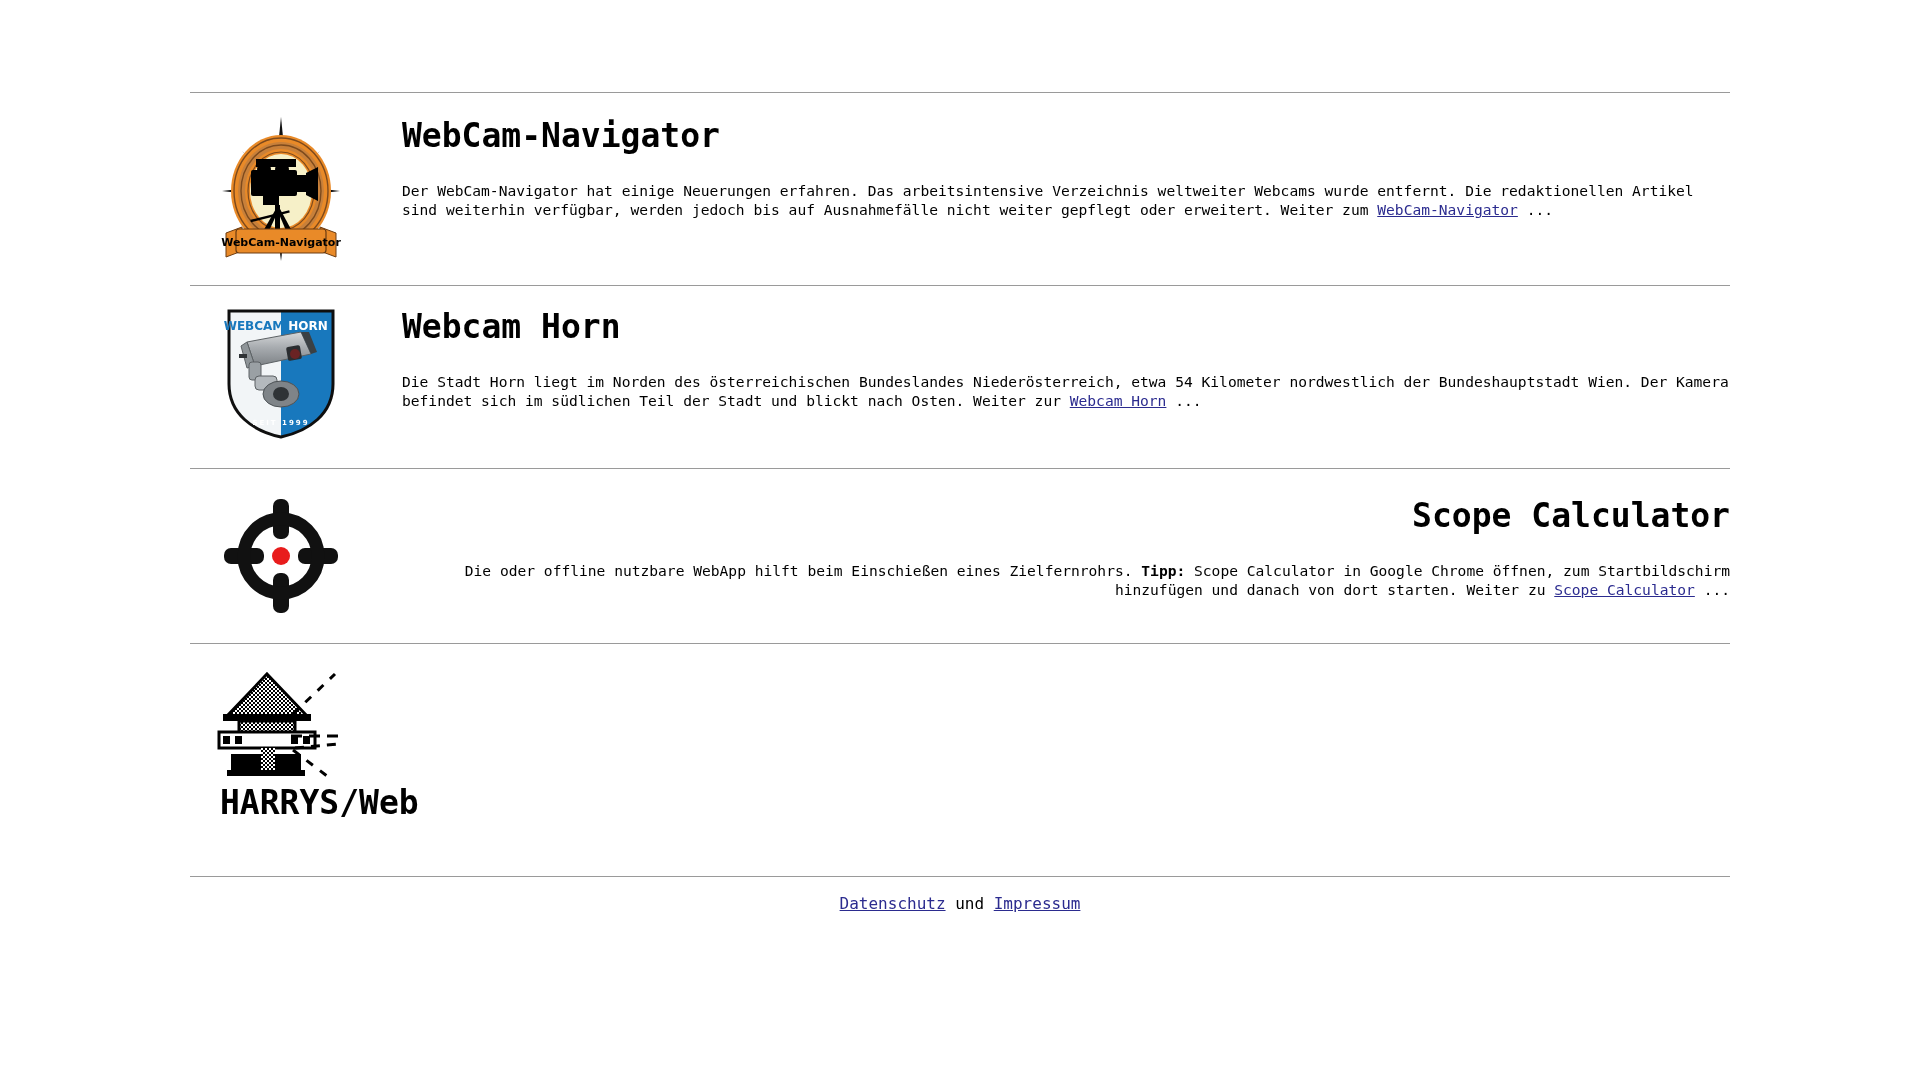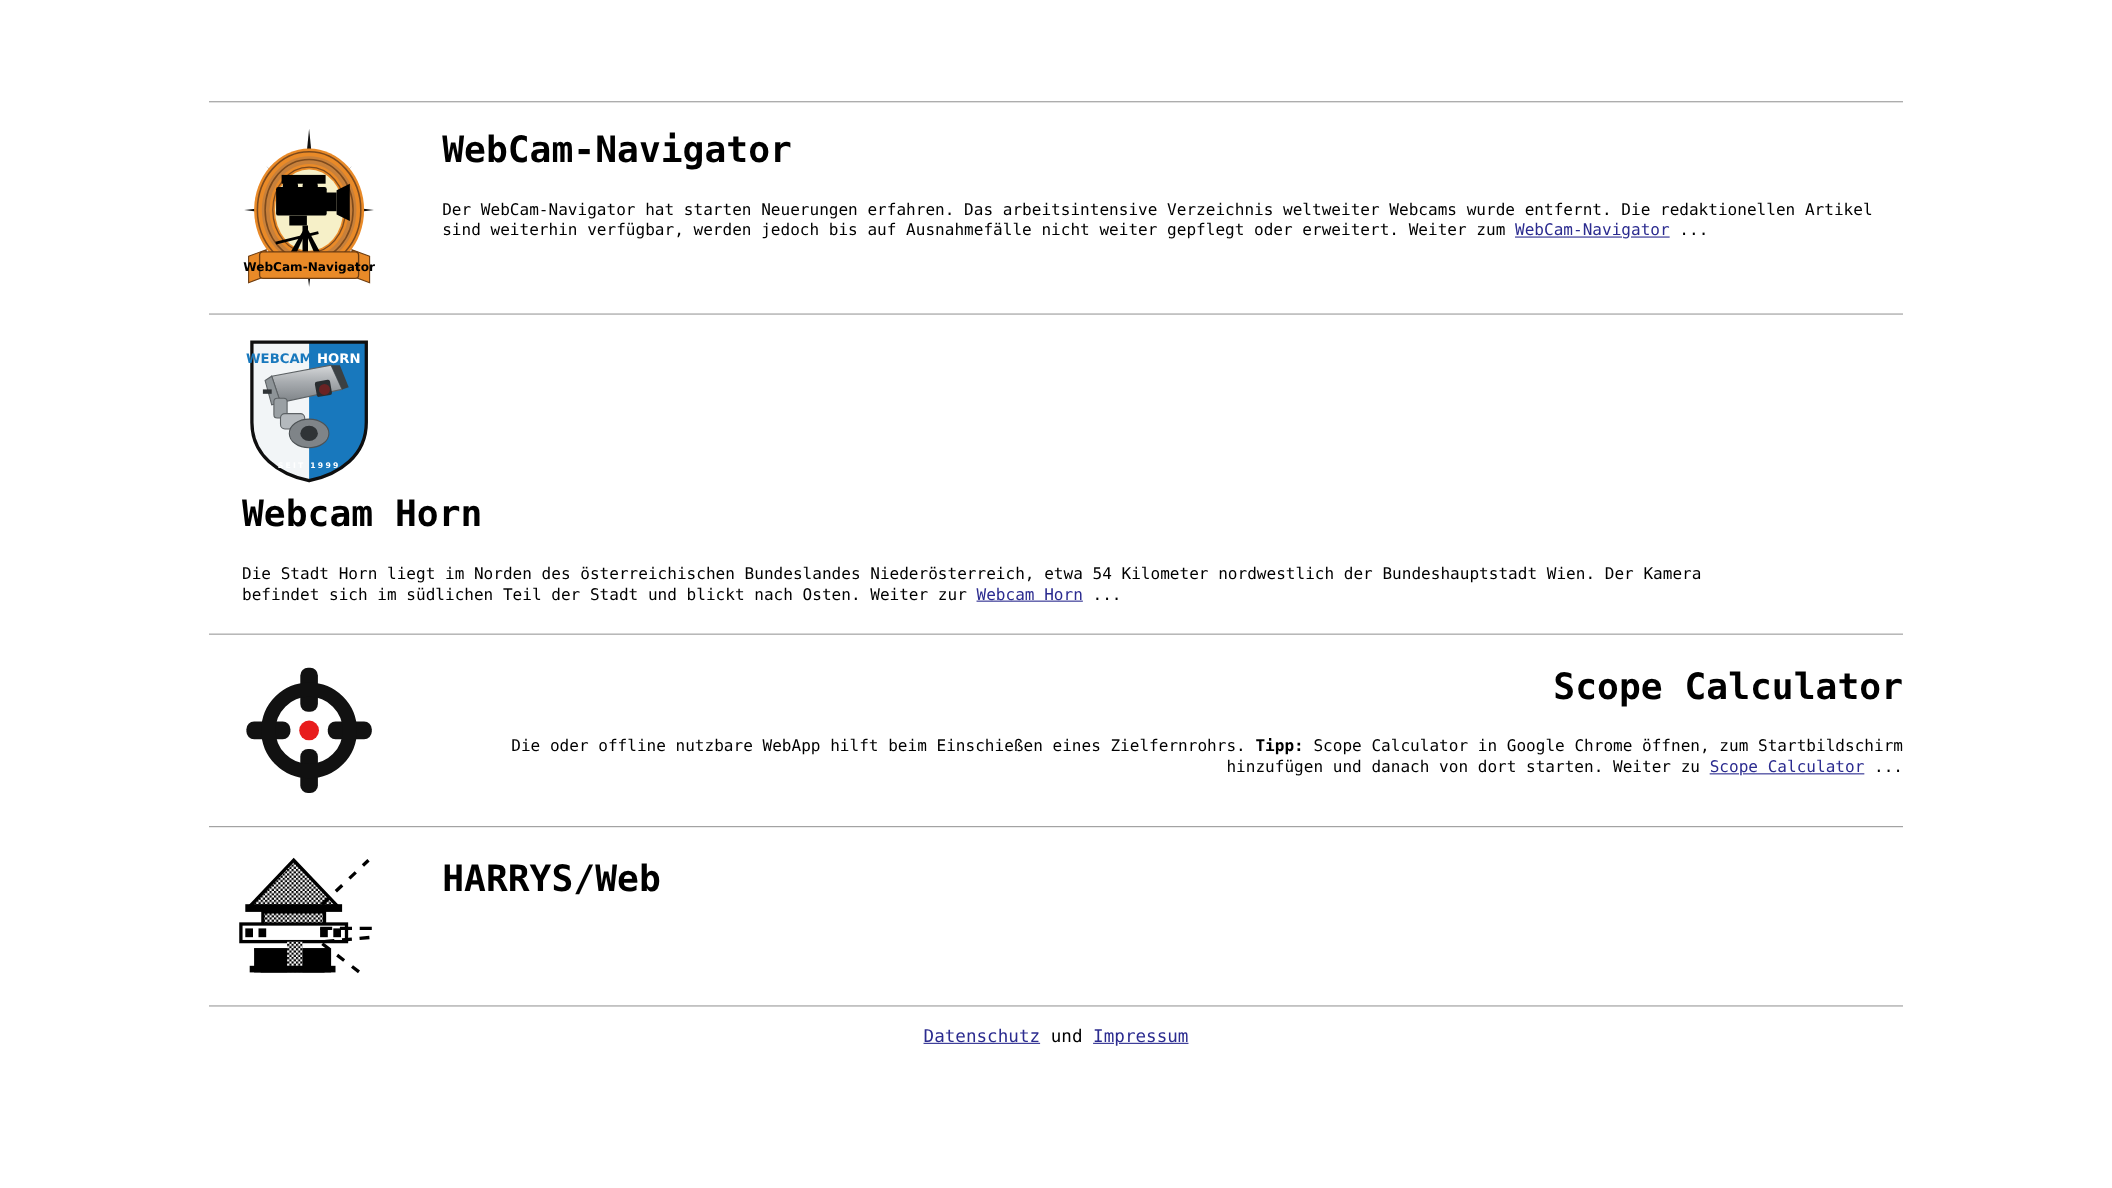--- a/index.html
+++ b/index.html
@@ -67,23 +67,23 @@
   }
   b.tip { font-weight: bold; }
   .footer {
     text-align: center;
     font-family: "DejaVu Sans Mono", "Liberation Mono", monospace;
     font-size: 16px;
     line-height: 19px;
     padding-top: 17px;
     color: #000;
   }
-  .entry-horn { padding: 16px 0 26px 0; flex-direction: column; }
+  .entry-horn { padding: 16px 0 26px 0; }
   .entry-scope { padding: 22px 0 26px 0; text-align: right; }
-  .entry-harrys { padding: 22px 0 28px 0; }
+  .entry-harrys { padding: 22px 0 28px 0; flex-direction: column; }
   svg { display: block; }
 </style>
 </head>
 <body>
 
 <div class="page">
 
   <hr class="rule">
 
   <div class="entry">
@@ -124,21 +124,21 @@
 
           <polygon points="6,118 22,112 22,136 6,142" fill="#e98a28" stroke="#6d3d12" stroke-width="1"></polygon>
           <polygon points="116,118 100,112 100,136 116,142" fill="#e98a28" stroke="#6d3d12" stroke-width="1"></polygon>
           <rect x="16" y="114" width="90" height="24" rx="3" fill="#e98a28" stroke="#6d3d12" stroke-width="1.2"></rect>
           <text x="61" y="131" font-family="'DejaVu Sans','Liberation Sans',sans-serif" font-size="11" font-weight="bold" fill="#000" text-anchor="middle">WebCam-Navigator</text>
         </svg>
       </span>
     </div>
     <div class="body-cell">
       <h2 class="title">WebCam-Navigator</h2>
-      <p class="desc"><span>Der WebCam-Navigator hat starten Neuerungen erfahren. Das arbeitsintensive Verzeichnis weltweiter Webcams wurde entfernt. Die redaktionellen Artikel sind weiterhin verfügbar, werden jedoch bis auf Ausnahmefälle nicht weiter gepflegt oder erweitert. Weiter zum </span><a href="#" class="link">WebCam-Navigator</a><span> ...</span></p>
+      <p class="desc"><span>Der WebCam-Navigator hat einige Neuerungen erfahren. Das arbeitsintensive Verzeichnis weltweiter Webcams wurde entfernt. Die redaktionellen Artikel sind weiterhin verfügbar, werden jedoch bis auf Ausnahmefälle nicht weiter gepflegt oder erweitert. Weiter zum </span><a href="#" class="link">WebCam-Navigator</a><span> ...</span></p>
     </div>
   </div>
 
   <hr class="rule">
 
   <div class="entry entry-horn">
     <div class="logo-cell">
       <span>
         <svg width="116" height="136" viewBox="0 0 116 136">
           <defs>

